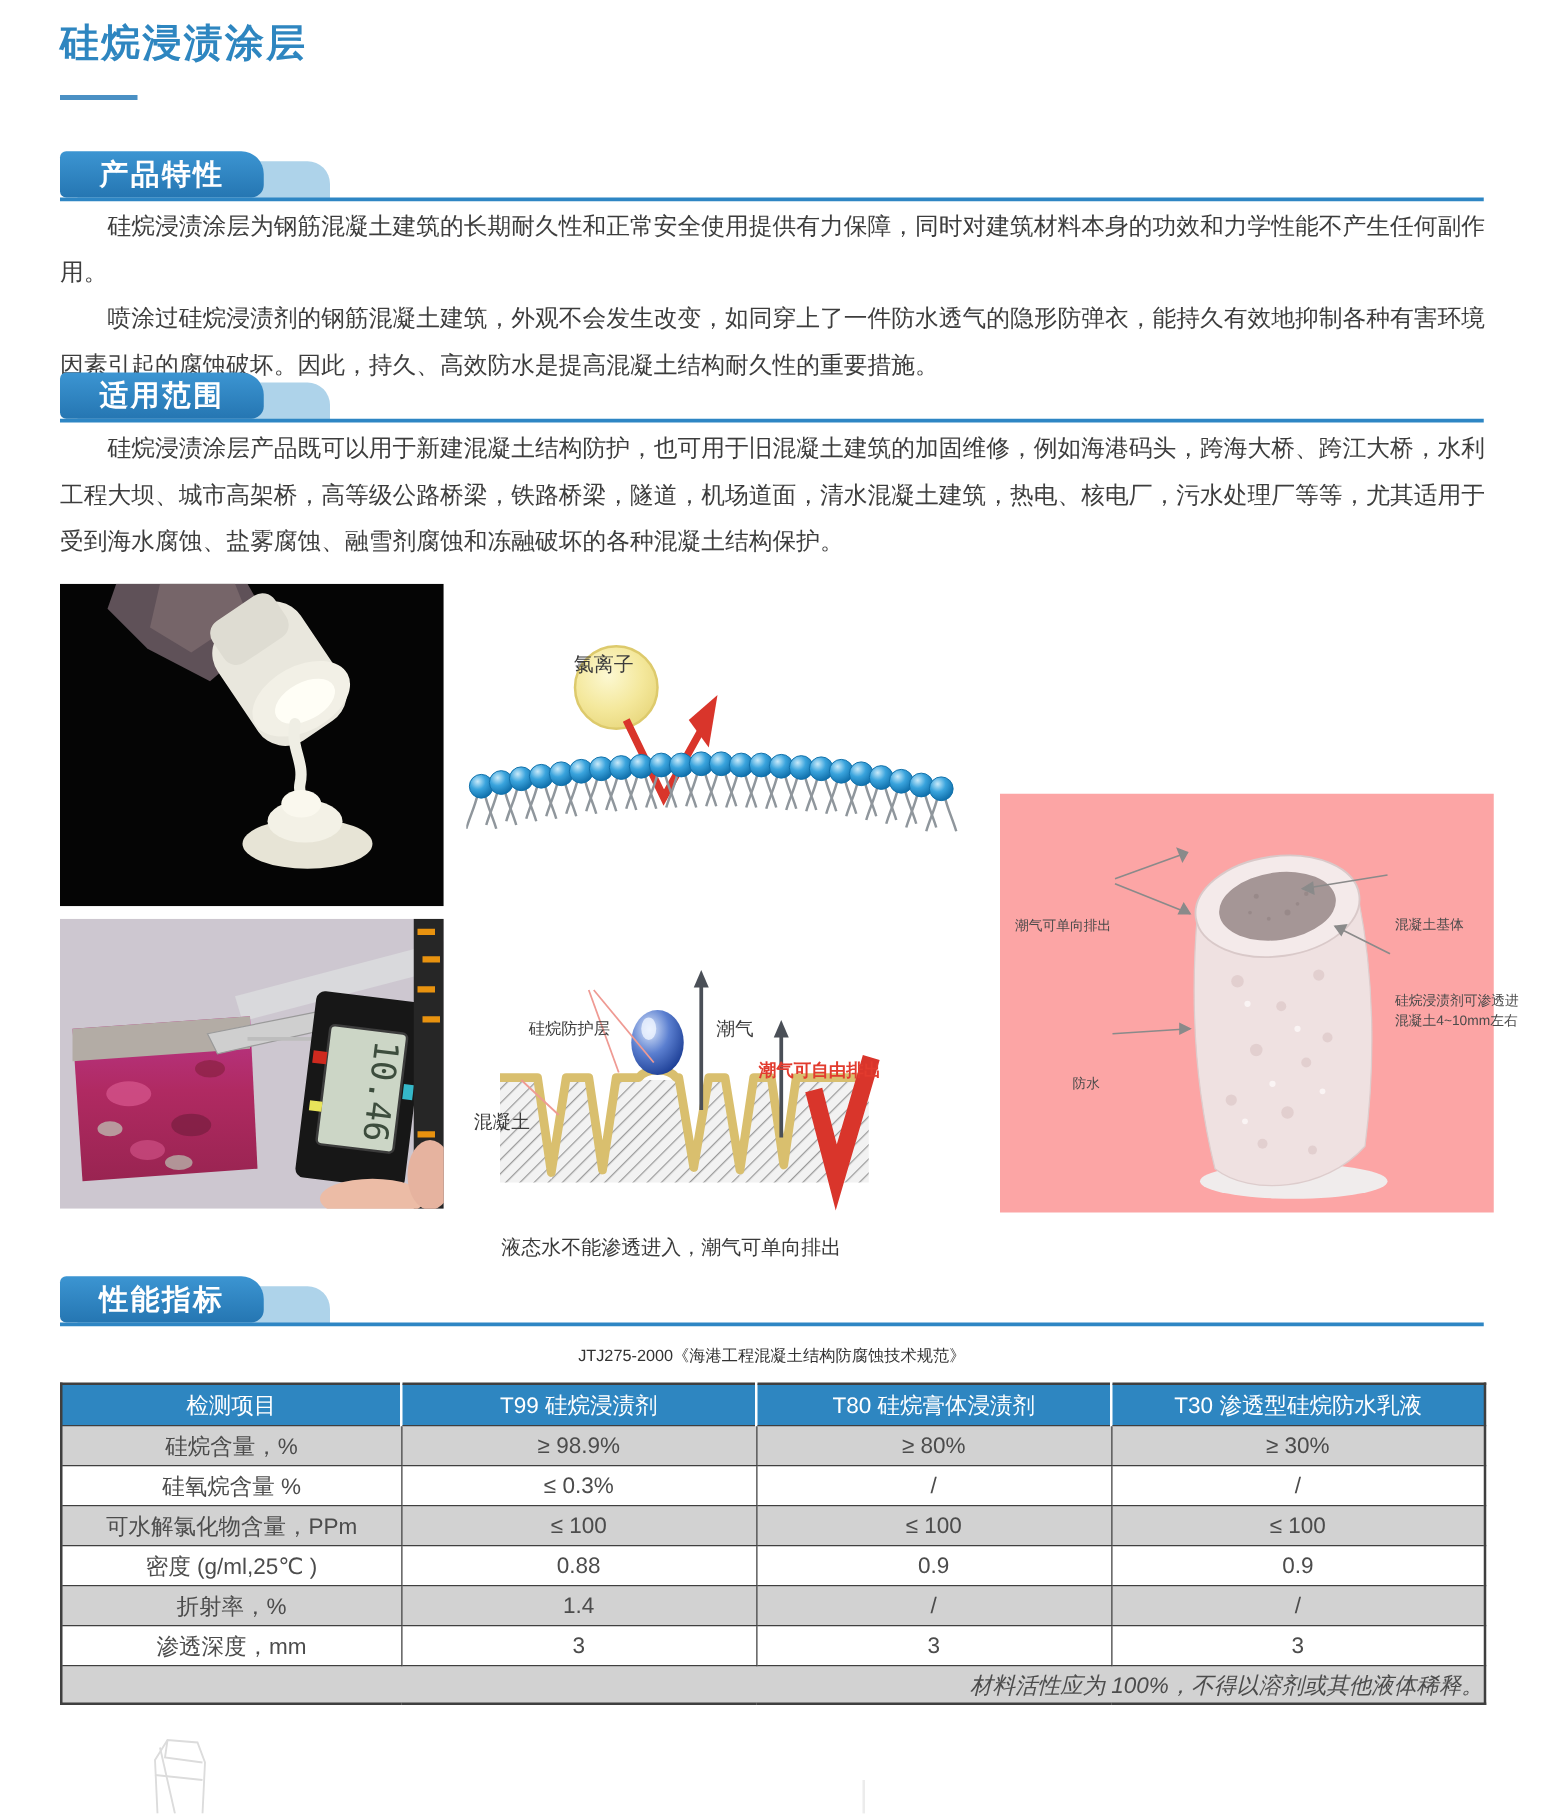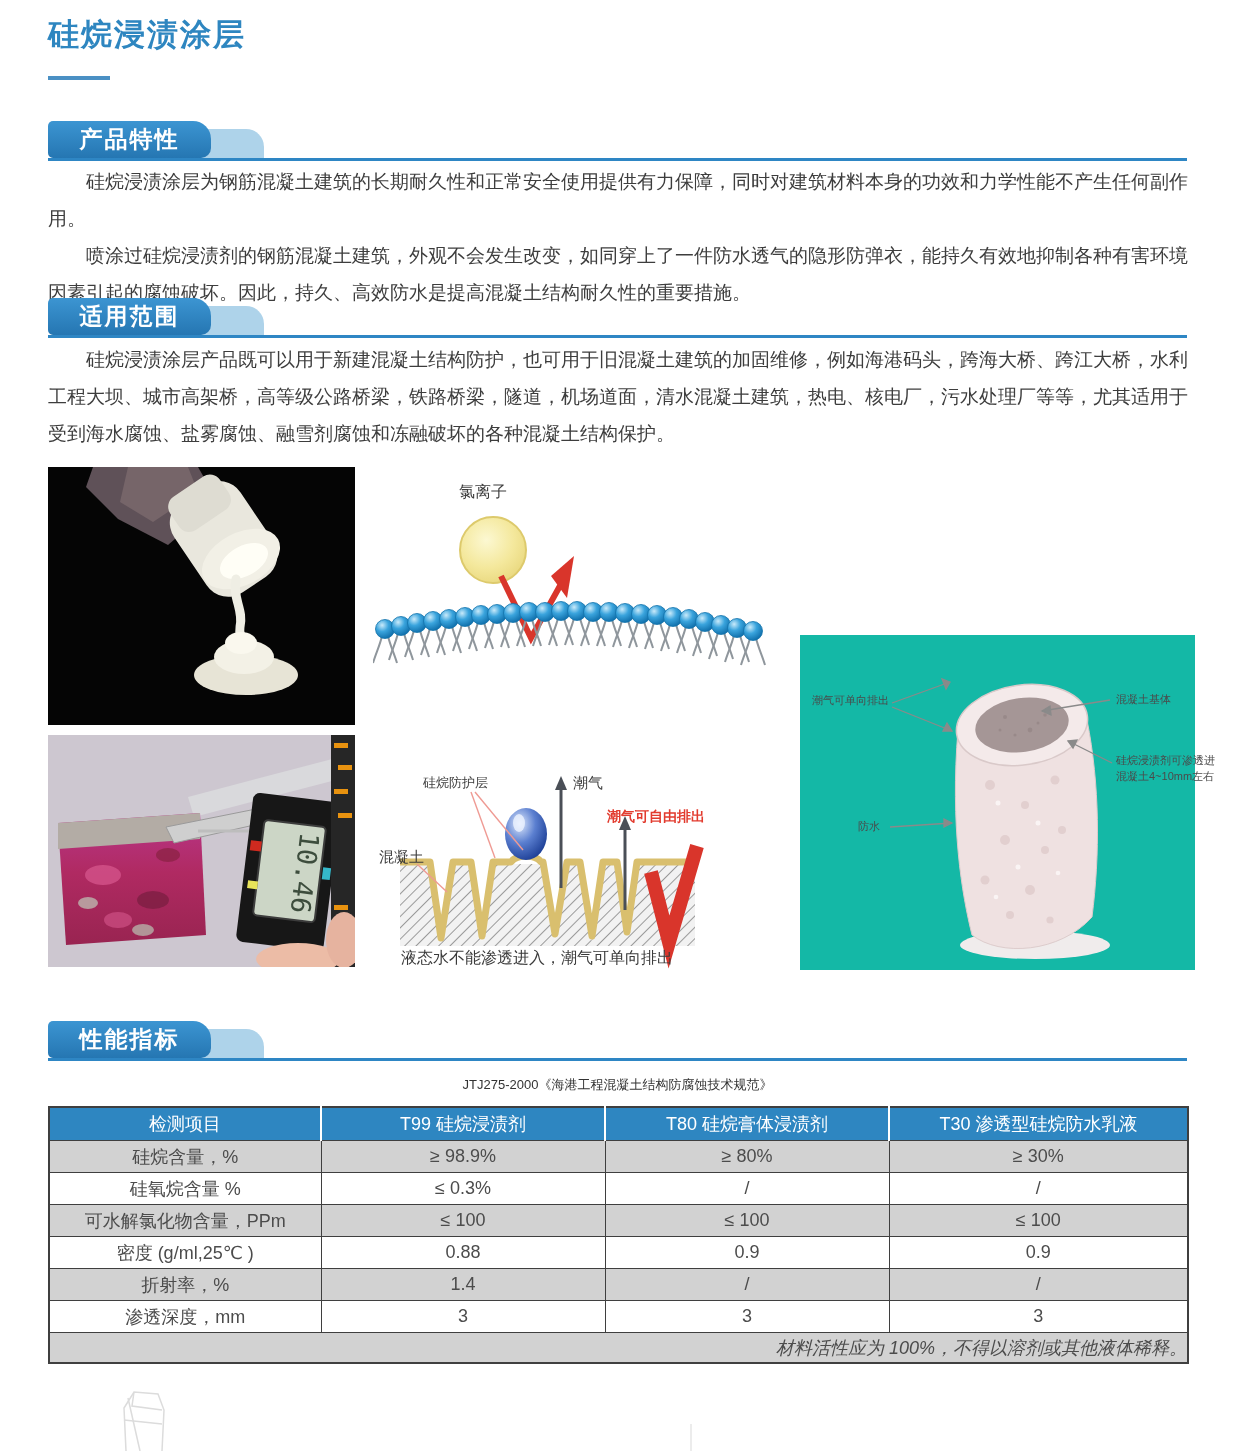--- a/index.html
+++ b/index.html
@@ -16,21 +16,21 @@
   .sec-header .badge { position:absolute; left:0; top:0; width:163px; height:37px; background:linear-gradient(180deg,#3c95d2,#2576b2); border-radius:5px 18px 10px 5px; color:#fff; font-size:23px; font-weight:bold; letter-spacing:2px; display:flex; align-items:center; justify-content:center; }
   .sec-header .rule { position:absolute; left:0; top:37px; width:100%; height:3px; background:#2e86c4; }
 
   
   .para-block { position:absolute; left:48px; width:1140px; font-size:19px; line-height:37px; color:#3d3d3d; text-align:justify; }
   .para-block p { margin:0; text-indent:2em; }
 
   
   .figs { position:absolute; left:0; top:465px; width:1235px; height:505px; }
   .fig { position:absolute; }
-  .fig-label { position:absolute; color:#3a3a3a; white-space:nowrap; }
+  .fig-label { position:absolute; color:#3a3a3a; white-space:nowrap;margin-top:40px; }
 
   
   .spec-caption { position:absolute; left:48px; top:1076px; width:1139px; text-align:center; font-size:13px; color:#333; }
 
   
   .spec-table { position:absolute; left:48px; top:1106px; width:1139px; border-collapse:collapse; table-layout:fixed; }
   .spec-table th, .spec-table td { border:1px solid #3f3f3f; text-align:center; padding:0; height:31px; font-weight:normal;margin-left:36px; }
   .spec-table thead th { background:#2e86c1; color:#ffffff; font-size:18px; height:32px; }
   .spec-table thead th + th { border-left:2px solid #ffffff; }
   .spec-table td { color:#4c4c4c; font-size:18px; }
@@ -130,21 +130,21 @@
         <use href="#mol" x="300" y="147"></use>
           <use href="#mol" x="316" y="149"></use>
           <use href="#mol" x="332" y="152"></use>
         <use href="#mol" x="348" y="155"></use>
           <use href="#mol" x="364" y="158"></use>
           <use href="#mol" x="380" y="161"></use>
       </svg>
       <div class="fig-label" style="left:86px; top:12px; font-size:16px; color:#3c3c3c;">氯离子</div>
     </div>
 
-    <div class="fig" style="left:800px; top:170px; width:395px; height:335px; background:#14b8a6;">
+    <div class="fig" style="left:800px; top:170px; width:395px; height:335px; background:#fca5a5;">
       <svg width="395" height="335">
         <ellipse cx="235" cy="310" rx="75" ry="14" fill="#f0ecec"></ellipse>
         <path d="M158,95 C150,190 162,260 172,300 C200,322 260,318 292,282 C300,220 300,150 287,85 Z" fill="#efe1e1" stroke="#ddcccc" stroke-width="1"></path>
         <ellipse cx="222" cy="90" rx="66" ry="40" transform="rotate(-8 222 90)" fill="#f4eaea" stroke="#d9c9c9" stroke-width="1.5"></ellipse>
         <ellipse cx="222" cy="90" rx="47" ry="27" transform="rotate(-8 222 90)" fill="#a59696"></ellipse>
         <g fill="#8d7e7e" opacity="0.5">
           <circle cx="205" cy="82" r="2"></circle>
             <circle cx="230" cy="95" r="2.4"></circle>
             <circle cx="245" cy="80" r="1.8"></circle>
             <circle cx="215" cy="100" r="1.6"></circle>

